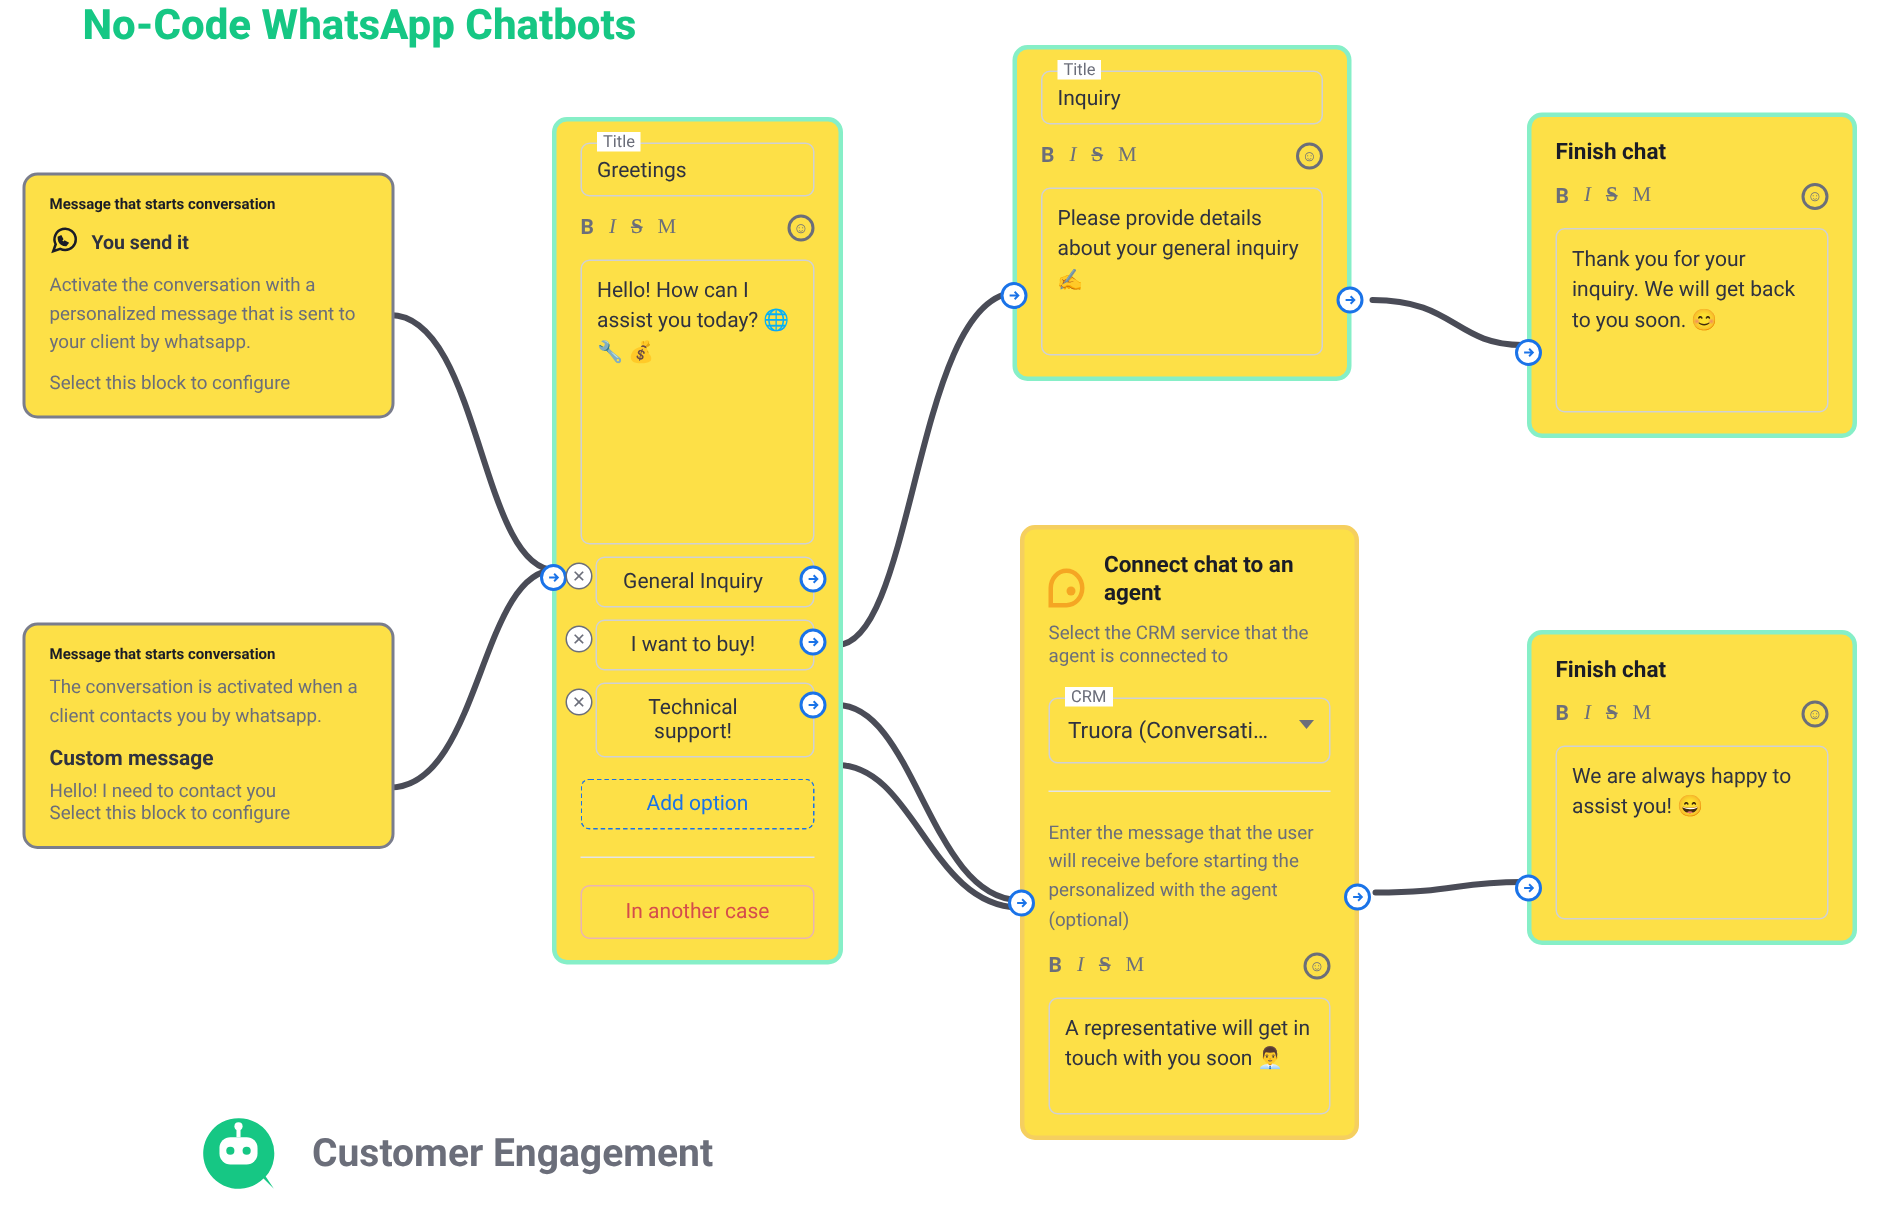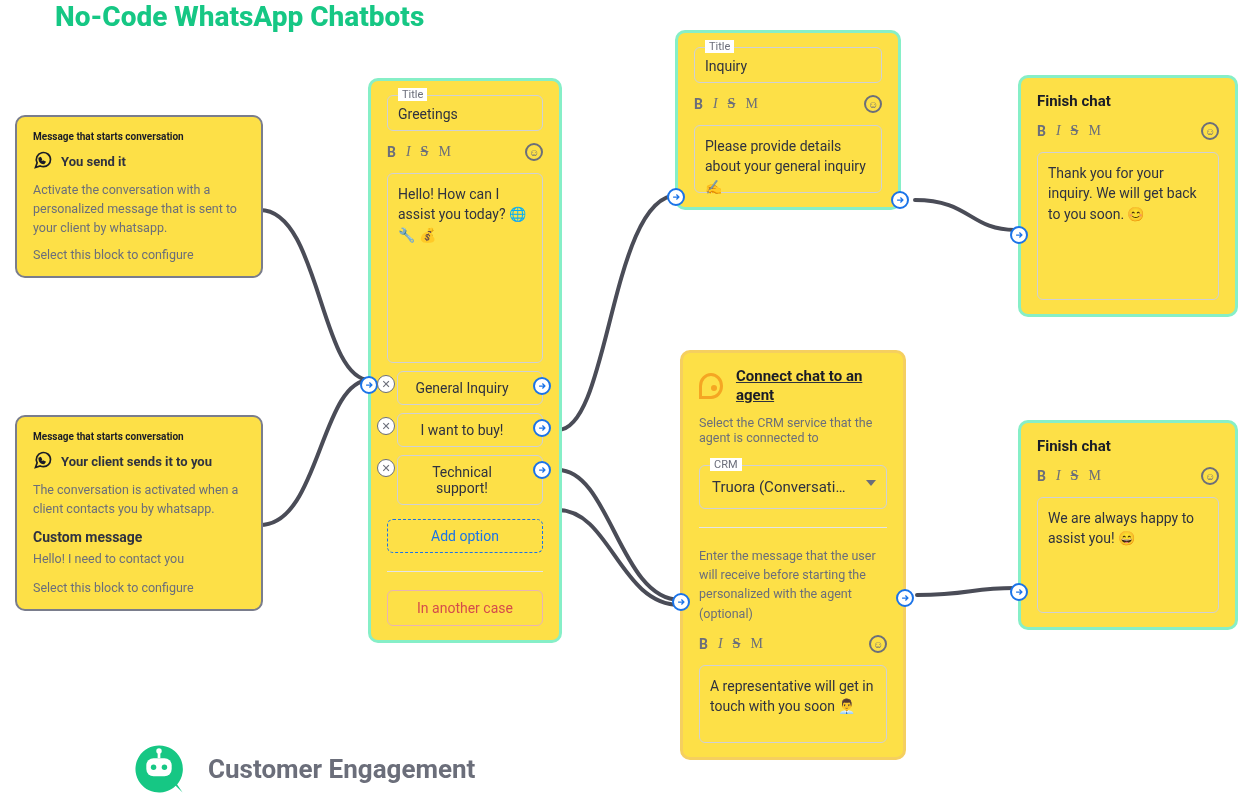--- a/index.html
+++ b/index.html
@@ -120,21 +120,21 @@
     padding:9px;text-align:center;font-size:14px;
   }
   .select{
     border:1px solid var(--field-border);border-radius:6px;
     padding:12px 30px 12px 12px;font-size:15px;color:var(--dark-text);
     position:relative;
   }
   .select .float-label{position:absolute;top:-8px;left:10px;background:#fff;padding:0 4px;font-size:11px;color:var(--grey-text);}
   .select .caret{position:absolute;right:10px;top:14px;width:0;height:0;border-left:5px solid transparent;border-right:5px solid transparent;border-top:6px solid var(--grey-text);}
 
-  .agent-head{display:flex;gap:13px;align-items:center;text-decoration:underline;}
+  .agent-head{display:flex;gap:13px;align-items:flex-end;}
   .agent-icon{width:26px;height:26px;border:3px solid #f5a623;border-radius:50% 50% 50% 0;position:relative;}
   .agent-icon::after{content:"";position:absolute;width:6px;height:6px;border-radius:50%;background:#f5a623;left:9px;top:9px;}
 
   .footer-brand{position:absolute;left:130px;top:740px;display:flex;align-items:center;gap:20px;}
   .footer-brand .brand-text{font-size:26px;font-weight:700;color:#6b6e7a;}
   .bot-badge{width:58px;height:58px;}
 
   .in-dot{position:absolute;}
 </style>
 </head>
@@ -164,32 +164,23 @@
         </svg>
     </span>
     <span style="font-weight:700">You send it</span>
   </div>
   <div class="desc">Activate the conversation with a personalized message that is sent to your client by whatsapp.</div>
   <div class="hint">Select this block to configure</div>
 </div>
 
 <div class="card grey" style="left:15px;top:415px;width:248px;">
   <div class="heading">Message that starts conversation</div>
-  <div class="subrow">
-    <span class="wa-icon">
-      <svg viewBox="0 0 24 24" fill="none" stroke="#1a1c27" stroke-width="2">
-          <path d="M21 11.5a8.38 8.38 0 0 1-8.5 8.5 8.5 8.5 0 0 1-3.9-.95L3 21l1.95-5.6A8.5 8.5 0 1 1 21 11.5z"></path>
-          <path d="M8 13c1 2 3 3 5 3l1.2-1.5-2-1-1 1c-1-.5-1.7-1.3-2.2-2.2l1-1-1-2L7.5 10c0 1 .2 2 .5 3z" fill="#1a1c27"></path>
-        </svg>
-    </span>
-    <span style="font-weight:700">Your client sends it to you</span>
-  </div>
   <div class="desc">The conversation is activated when a client contacts you by whatsapp.</div>
   <div style="font-weight:700;font-size:14px;margin-bottom:6px">Custom message</div>
-  <div class="hint" style="margin-bottom:14px">Hello! I need to contact you</div>
+  <div class="hint" style="">Hello! I need to contact you</div>
   <div class="hint">Select this block to configure</div>
 </div>
 
 <div class="card green" style="left:368px;top:78px;width:194px;">
   <span class="in-dot" style="left:-11px;top:295px;">
       <span class="connector-dot">
         <svg viewBox="0 0 24 24">
           <path d="M5 12h12M13 6l6 6-6 6" stroke="#1a73e8" stroke-width="3" fill="none"></path>
         </svg>
       </span>
@@ -267,21 +258,21 @@
     <span>Inquiry</span>
   </div>
   <div class="format-row">
     <span style="font-weight:700;font-family:inherit">B</span>
     <span style="font-style:italic">I</span>
     <span class="strike" style="font-weight:700">S</span>
     <span class="mono">M</span>
     <span class="spacer"></span>
     <span class="emoji-face">☺</span>
   </div>
-  <div class="textarea" style="height:68px">Please provide details about your general inquiry ✍️</div>
+  <div class="textarea" style="height:112px">Please provide details about your general inquiry ✍️</div>
 </div>
 
 <div class="card yellow" style="left:680px;top:350px;width:226px;">
   <span class="in-dot" style="left:-11px;top:240px;">
       <span class="connector-dot">
         <svg viewBox="0 0 24 24">
           <path d="M5 12h12M13 6l6 6-6 6" stroke="#1a73e8" stroke-width="3" fill="none"></path>
         </svg>
       </span>
     </span>
@@ -325,21 +316,21 @@
     </span>
   <div class="heading" style="font-size:15px">Finish chat</div>
   <div class="format-row">
     <span style="font-weight:700;font-family:inherit">B</span>
     <span style="font-style:italic">I</span>
     <span class="strike" style="font-weight:700">S</span>
     <span class="mono">M</span>
     <span class="spacer"></span>
     <span class="emoji-face">☺</span>
   </div>
-  <div class="textarea" style="height:148px">Thank you for your inquiry. We will get back to you soon. 😊</div>
+  <div class="textarea" style="height:123px">Thank you for your inquiry. We will get back to you soon. 😊</div>
 </div>
 
 <div class="card green" style="left:1018px;top:420px;width:220px;">
   <span class="in-dot" style="left:-11px;top:160px;">
       <span class="connector-dot">
         <svg viewBox="0 0 24 24">
           <path d="M5 12h12M13 6l6 6-6 6" stroke="#1a73e8" stroke-width="3" fill="none"></path>
         </svg>
       </span>
     </span>

